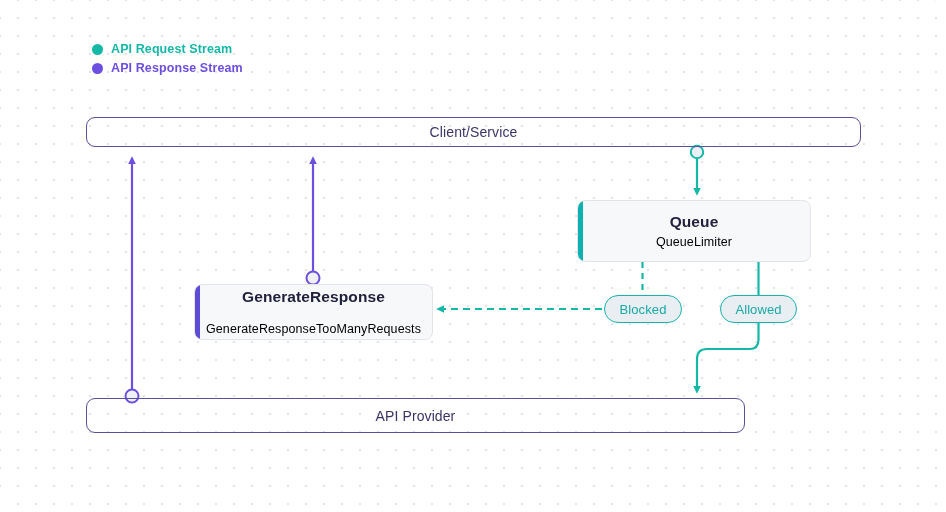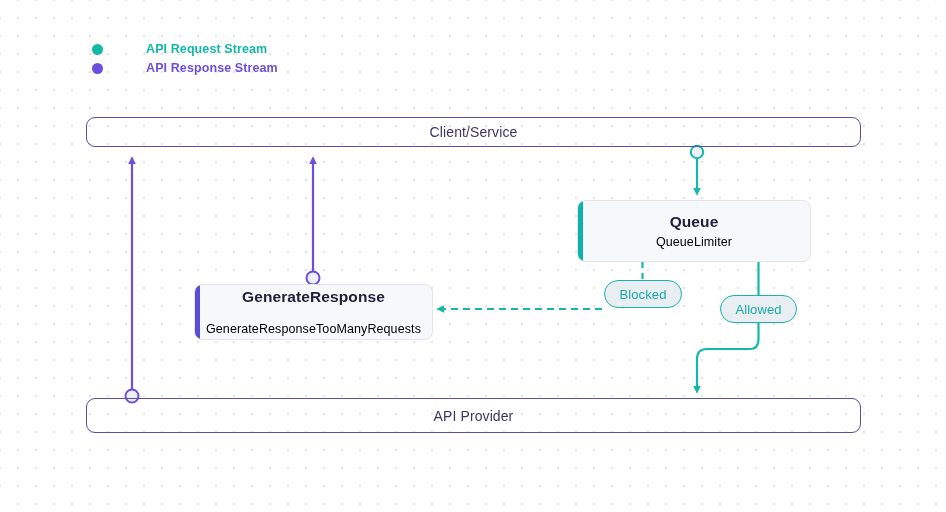--- a/index.html
+++ b/index.html
@@ -30,21 +30,20 @@
   .legend {
     position: absolute;
     left: 92px;
     top: 40px;
   }
   .legend-row {
     display: flex;
     align-items: center;
     height: 18px;
     margin-bottom: 1px;
-    gap: 35px;
   }
   .legend-dot {
     width: 11px;
     height: 11px;
     border-radius: 50%;
     margin-right: 8px;
     flex: none;
   }
   .legend-label {
     font-size: 12.5px;
@@ -63,21 +62,21 @@
     display: flex;
     align-items: center;
     justify-content: center;
   }
   .lane-label {
     font-size: 14px;
     color: #3a3566;
     letter-spacing: 0.1px;
   }
   #lane-client { left: 86px; top: 117px; width: 775px; height: 30px; }
-  #lane-provider { left: 86px; top: 398px; width: 775px; height: 35px; }
+  #lane-provider { left: 86px; top: 398px; width: 659px; height: 35px; }
 
   
   .node {
     position: absolute;
     box-sizing: border-box;
     background: #f7f8fa;
     border: 1px solid #e2e4ea;
     border-radius: 8px;
     overflow: hidden;
     display: flex;
@@ -114,21 +113,21 @@
     border: 1.6px solid #18b3ae;
     border-radius: 999px;
     background: #e8eef2;
     color: #19a9a6;
     font-size: 13px;
     display: flex;
     align-items: center;
     justify-content: center;
     letter-spacing: 0.1px;
   }
-  #badge-blocked { left: 604px; top: 280px; width: 78px; height: 28px; }
+  #badge-blocked { left: 604px; top: 295px; width: 78px; height: 28px; }
   #badge-allowed { left: 720px; top: 295px; width: 77px; height: 28px; }
 
   
   #wires {
     position: absolute;
     left: 0; top: 0;
     width: 946px; height: 512px;
     pointer-events: none;
   }
 </style>

